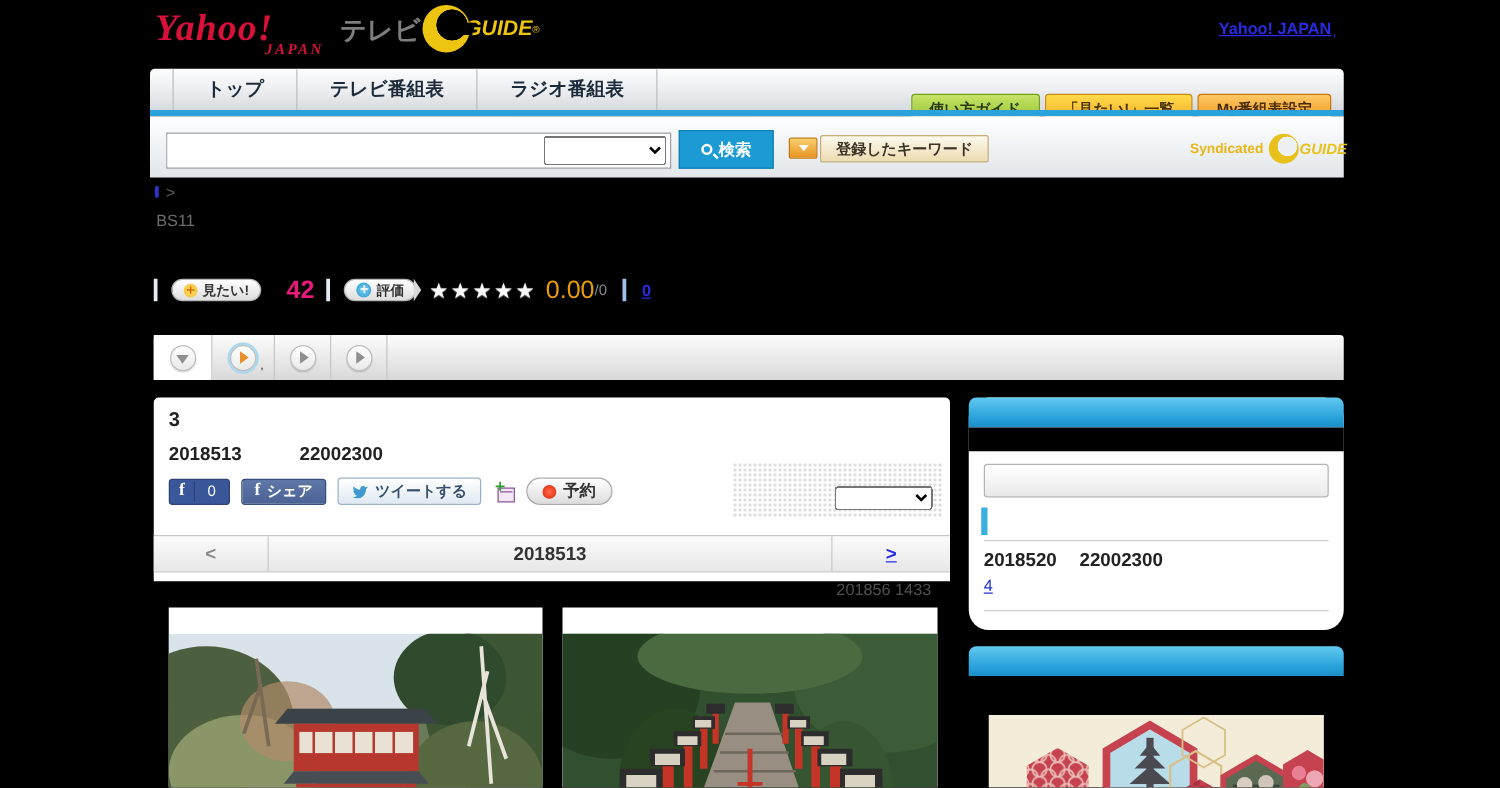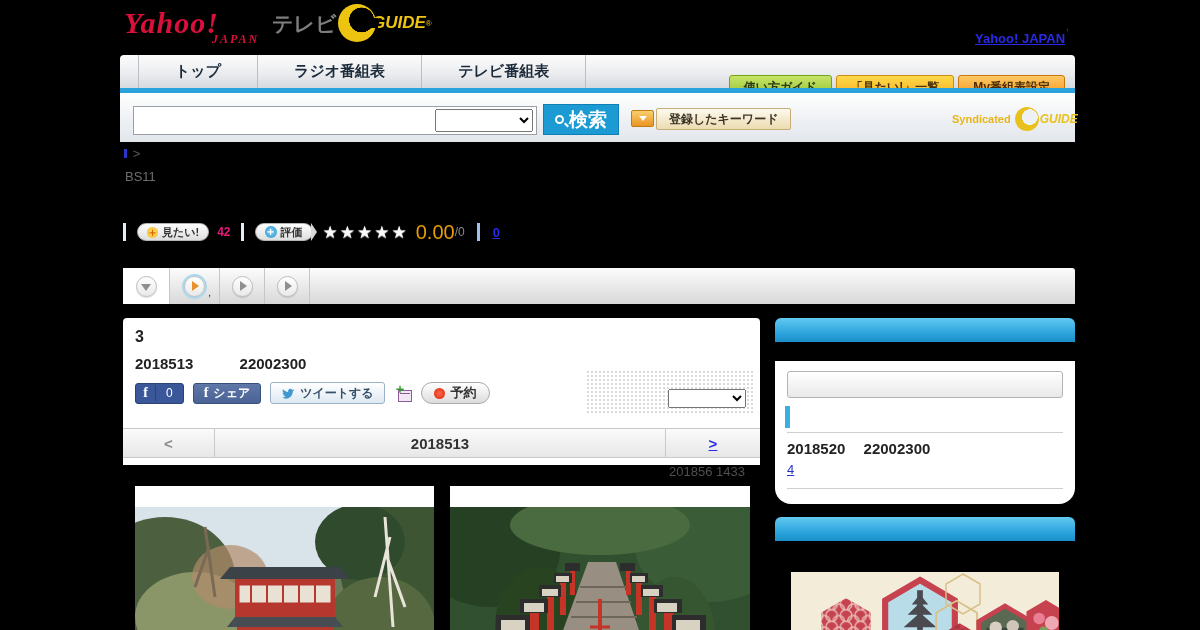--- a/index.html
+++ b/index.html
@@ -13,47 +13,47 @@
                 font-weight:bold; font-style:italic; font-size:30px; letter-spacing:1px; }
   .yahoo-japan { position:absolute; left:212px; top:32px; color:#d8103a; font-family:"Liberation Serif",serif;
                 font-weight:bold; font-style:italic; font-size:12px; letter-spacing:2px; }
   .tv-label { position:absolute; left:272px; top:10px; color:#7d7d7d; font-weight:bold; font-size:21px; }
   .gguide { position:absolute; left:338px; top:4px; display:flex; align-items:center; }
   .g-swoosh { width:38px; height:38px; border-radius:50%;
               background:radial-gradient(circle at 62% 42%, #000 0 38%, #edc410 39% 100%); }
   .g-swoosh-cut { position:absolute; left:24px; top:14px; width:16px; height:10px; background:#000; }
   .gguide-word { color:#edc410; font-weight:bold; font-style:italic; font-size:17px; letter-spacing:0; margin-left:-4px; }
   .gguide-reg { color:#edc410; font-size:8px; vertical-align:super; }
-  .top-right-link { position:absolute; left:975px; top:31px; color:#2a2ae6; font-size:13px;
+  .top-right-link { position:absolute; left:975px; top:15px; color:#2a2ae6; font-size:13px;
                     text-decoration:underline; font-weight:bold; }
   .top-right-mark { position:absolute; left:1066px; top:20px; color:#2a2ae6; font-size:11px; }
 
   
   .nav { position:absolute; left:120px; top:55px; width:955px; height:33px;
          background:linear-gradient(#fdfdfd,#e9ebee 60%,#d7dadf); border-radius:4px 4px 0 0; display:flex; align-items:stretch; }
-  .nav-tab { display:flex; align-items:center; justify-content:center; padding:0 36px;
+  .nav-tab { display:flex; align-items:center; justify-content:center; padding:0 26px;
              font-size:15px; font-weight:bold; color:#1c2b3a; border-right:1px solid #b9bfc6; cursor:pointer; }
   .nav-tab:first-child { border-left:1px solid #b9bfc6; margin-left:18px; }
   .nav-btns { position:absolute; right:10px; top:4px; display:flex; gap:4px; }
   .nav-btn { height:25px; display:flex; align-items:center; padding:0 14px; font-size:12px; font-weight:bold;
              border-radius:3px; cursor:pointer;margin-top:16px; }
   .btn-guide { background:linear-gradient(#c7e468,#8cbd2a); border:1px solid #74a317; color:#2a3a10; }
   .btn-mitai { background:linear-gradient(#ffd94a,#f3ab1f); border:1px solid #c98d14; color:#4a3306; }
   .btn-myset { background:linear-gradient(#ffc866,#ef9012); border:1px solid #c87808; color:#4a2d04; }
   .blue-stripe { position:absolute; left:120px; top:88px; width:955px; height:5px; background:#2aa2dc; }
 
   
   .search-band { position:absolute; left:120px; top:93px; width:955px; height:49px;
                  background:linear-gradient(#ffffff,#eef1f4 55%,#e2e6ea); }
   .search-wrap { position:absolute; left:13px; top:13px; width:404px; height:29px; background:#fff;
                  border:1px solid #9aa0a6; display:flex; align-items:center; }
   .search-input { flex:1; border:none; outline:none; height:25px; font-size:13px; padding:0 6px; min-width:10px; }
   .search-select { width:98px; height:23px; margin-right:3px; font-size:12px; }
   .search-btn { position:absolute; left:423px; top:11px; width:76px; height:31px; background:#1b9ad3;
-                border:1px solid #0f7fb4; color:#fff; font-size:19px; font-weight:bold; display:flex;
+                border:1px solid #0f7fb4; color:#fff; font-size:13px; font-weight:bold; display:flex;
                 align-items:center; justify-content:center; gap:5px; cursor:pointer; }
   .mag { width:9px; height:9px; border:2px solid #fff; border-radius:50%; position:relative; }
   .mag::after { content:""; position:absolute; left:7px; top:7px; width:5px; height:2px; background:#fff;
                 transform:rotate(45deg); }
   .kw-arrow { position:absolute; left:511px; top:17px; width:23px; height:17px;
               background:linear-gradient(#f9cf6d,#ea9422); border:1px solid #c47b12; border-radius:2px;
               display:flex; align-items:center; justify-content:center; cursor:pointer; }
   .kw-arrow i { width:0; height:0; border-left:4px solid transparent; border-right:4px solid transparent;
                border-top:5px solid #fff; }
   .kw-btn { position:absolute; left:536px; top:15px; height:22px; padding:0 12px; font-size:12px; font-weight:bold;
@@ -77,21 +77,21 @@
   .pill { display:flex; align-items:center; gap:4px; height:18px; padding:0 9px; border-radius:10px;
           border:1px solid #b4b4b4; background:linear-gradient(#ffffff,#dedede); font-size:11px; font-weight:bold;
           color:#333; cursor:pointer; }
   .plus-orange { width:11px; height:11px; border-radius:50%;
                  background:radial-gradient(#ffe27a,#f5b91e); color:#d86a00; font-size:11px; font-weight:bold;
                  line-height:10px; text-align:center; }
   .plus-blue { width:12px; height:12px; border-radius:50%; background:radial-gradient(#7fd0f2,#2596cf);
                color:#fff; font-size:11px; font-weight:bold; line-height:11px; text-align:center; }
   .pill-tail { width:0; height:0; border-top:9px solid transparent; border-bottom:9px solid transparent;
                border-left:6px solid #d8d8d8; margin-left:-2px; margin-right:6px; }
-  .mitai-count { color:#ea1a7c; font-size:12px; font-weight:bold; margin:0 10px 0 8px; }
+  .mitai-count { color:#ea1a7c; font-size:20px; font-weight:bold; margin:0 10px 0 20px; }
   .stars { color:#fbfbfb; font-size:17px; letter-spacing:2px;
            text-shadow:0 0 1px #8a8a8a, 0 1px 1px #777; margin-right:7px; }
   .score { color:#e99e06; font-size:20px; font-weight:normal; }
   .score-denom { color:#8a8a8a; font-size:12px; margin-right:12px; }
   .cmt-link { color:#2a2ae6; font-size:13px; font-weight:bold; text-decoration:underline; margin-left:2px; }
 
   
   .tabstrip { position:absolute; left:123px; top:268px; width:952px; height:36px;
               background:linear-gradient(#fcfcfc,#e3e3e3 70%,#d8d8d8); border-radius:3px 3px 0 0; display:flex; }
   .tstab { display:flex; align-items:center; justify-content:center; border-right:1px solid #c6c6c6;
@@ -191,22 +191,22 @@
       <span class="g-swoosh-cut"></span>
       <span class="gguide-word">GUIDE</span>
       <span class="gguide-reg">®</span>
     </span>
     <a class="top-right-link">Yahoo! JAPAN</a>
     <span class="top-right-mark">,</span>
   </div>
 
   <div class="nav">
     <div class="nav-tab">トップ</div>
+    <div class="nav-tab">テレビ番組表</div>
     <div class="nav-tab">ラジオ番組表</div>
-    <div class="nav-tab">テレビ番組表</div>
     <div class="nav-btns">
       <div class="nav-btn btn-guide">使い方ガイド</div>
       <div class="nav-btn btn-mitai">「見たい!」一覧</div>
       <div class="nav-btn btn-myset">My番組表設定</div>
     </div>
   </div>
   <div class="blue-stripe"></div>
 
   <div class="search-band">
     <div class="search-wrap">

